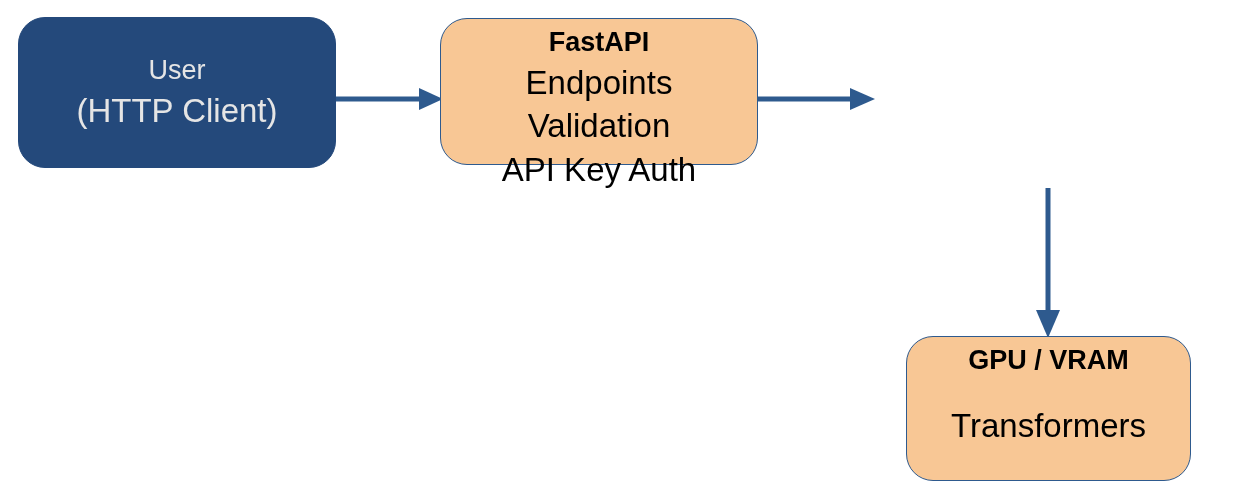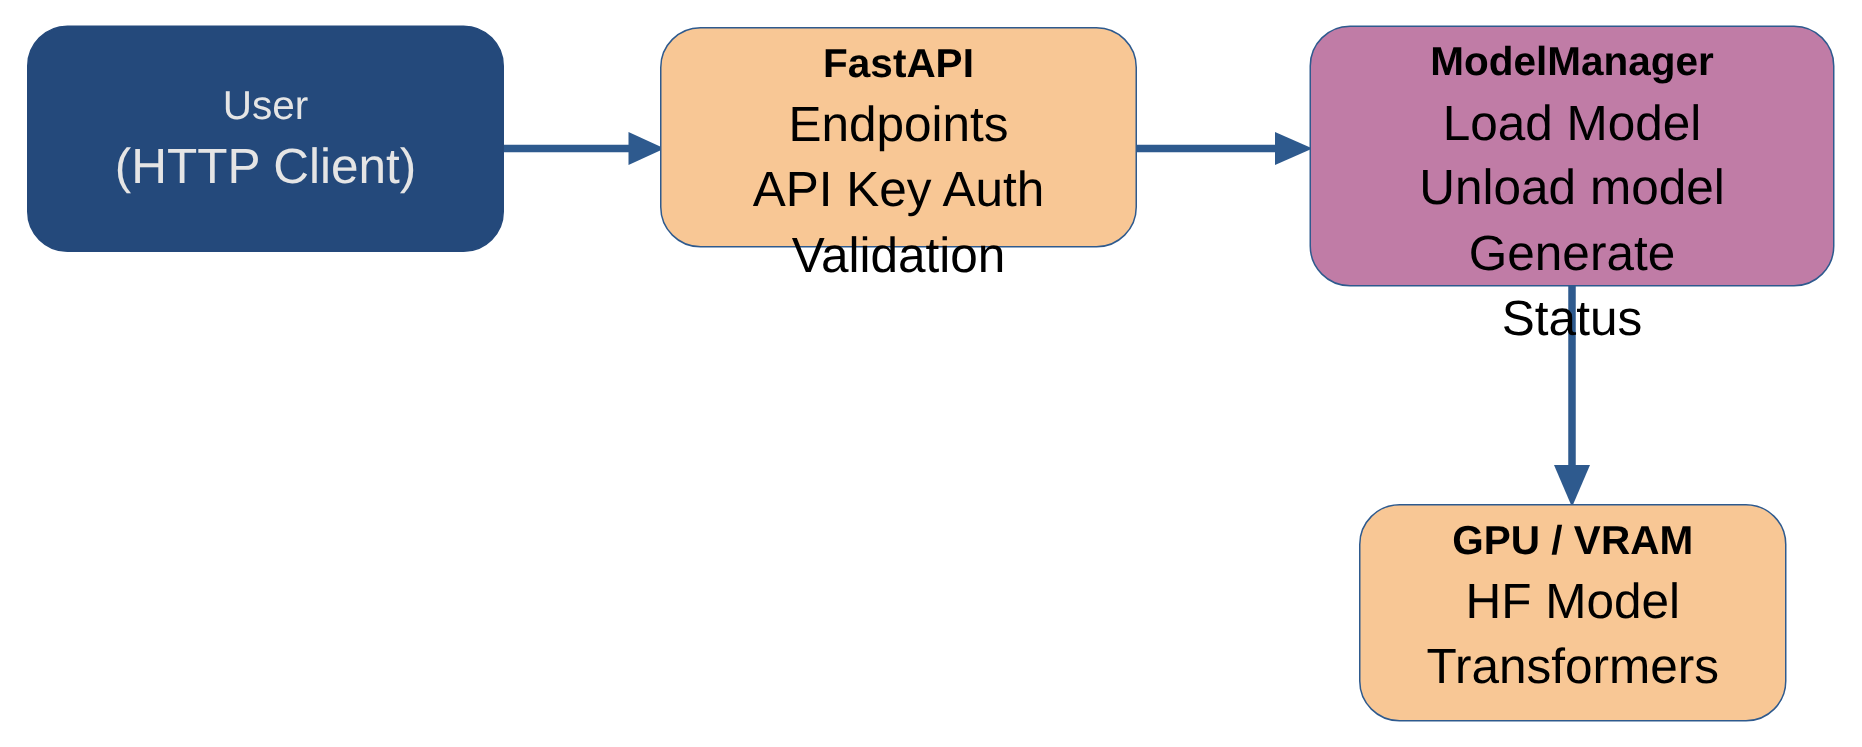--- a/index.html
+++ b/index.html
@@ -82,20 +82,21 @@
   #node-modelmanager .title,
   #node-modelmanager .line { color: #000000; }
 
   
   #node-gpu {
     left: 906px;
     top: 336px;
     width: 285px;
     height: 145px;
     background: #F8C795;
+    gap: 25px;
   }
   #node-gpu .title,
   #node-gpu .line { color: #000000; }
 
   
   .connector {
     position: absolute;
     pointer-events: none;
   }
 </style>
@@ -120,31 +121,23 @@
   </svg>
 
   <div class="node" id="node-user">
     <span class="title">User</span>
     <span class="line">(HTTP Client)</span>
   </div>
 
   <div class="node" id="node-fastapi">
     <span class="title">FastAPI</span>
     <span class="line">Endpoints</span>
+    <span class="line">Validation</span>
     <span class="line">API Key Auth</span>
-    <span class="line">Validation</span>
   </div>
 
-  <div class="node" id="node-modelmanager">
-    <span class="title">ModelManager</span>
-    <span class="line">Load Model</span>
-    <span class="line">Unload model</span>
-    <span class="line">Generate</span>
-    <span class="line">Status</span>
-  </div>
 
   <div class="node" id="node-gpu">
     <span class="title">GPU / VRAM</span>
-    <span class="line">HF Model</span>
     <span class="line">Transformers</span>
   </div>
 
 </div>
 
 </body></html>

